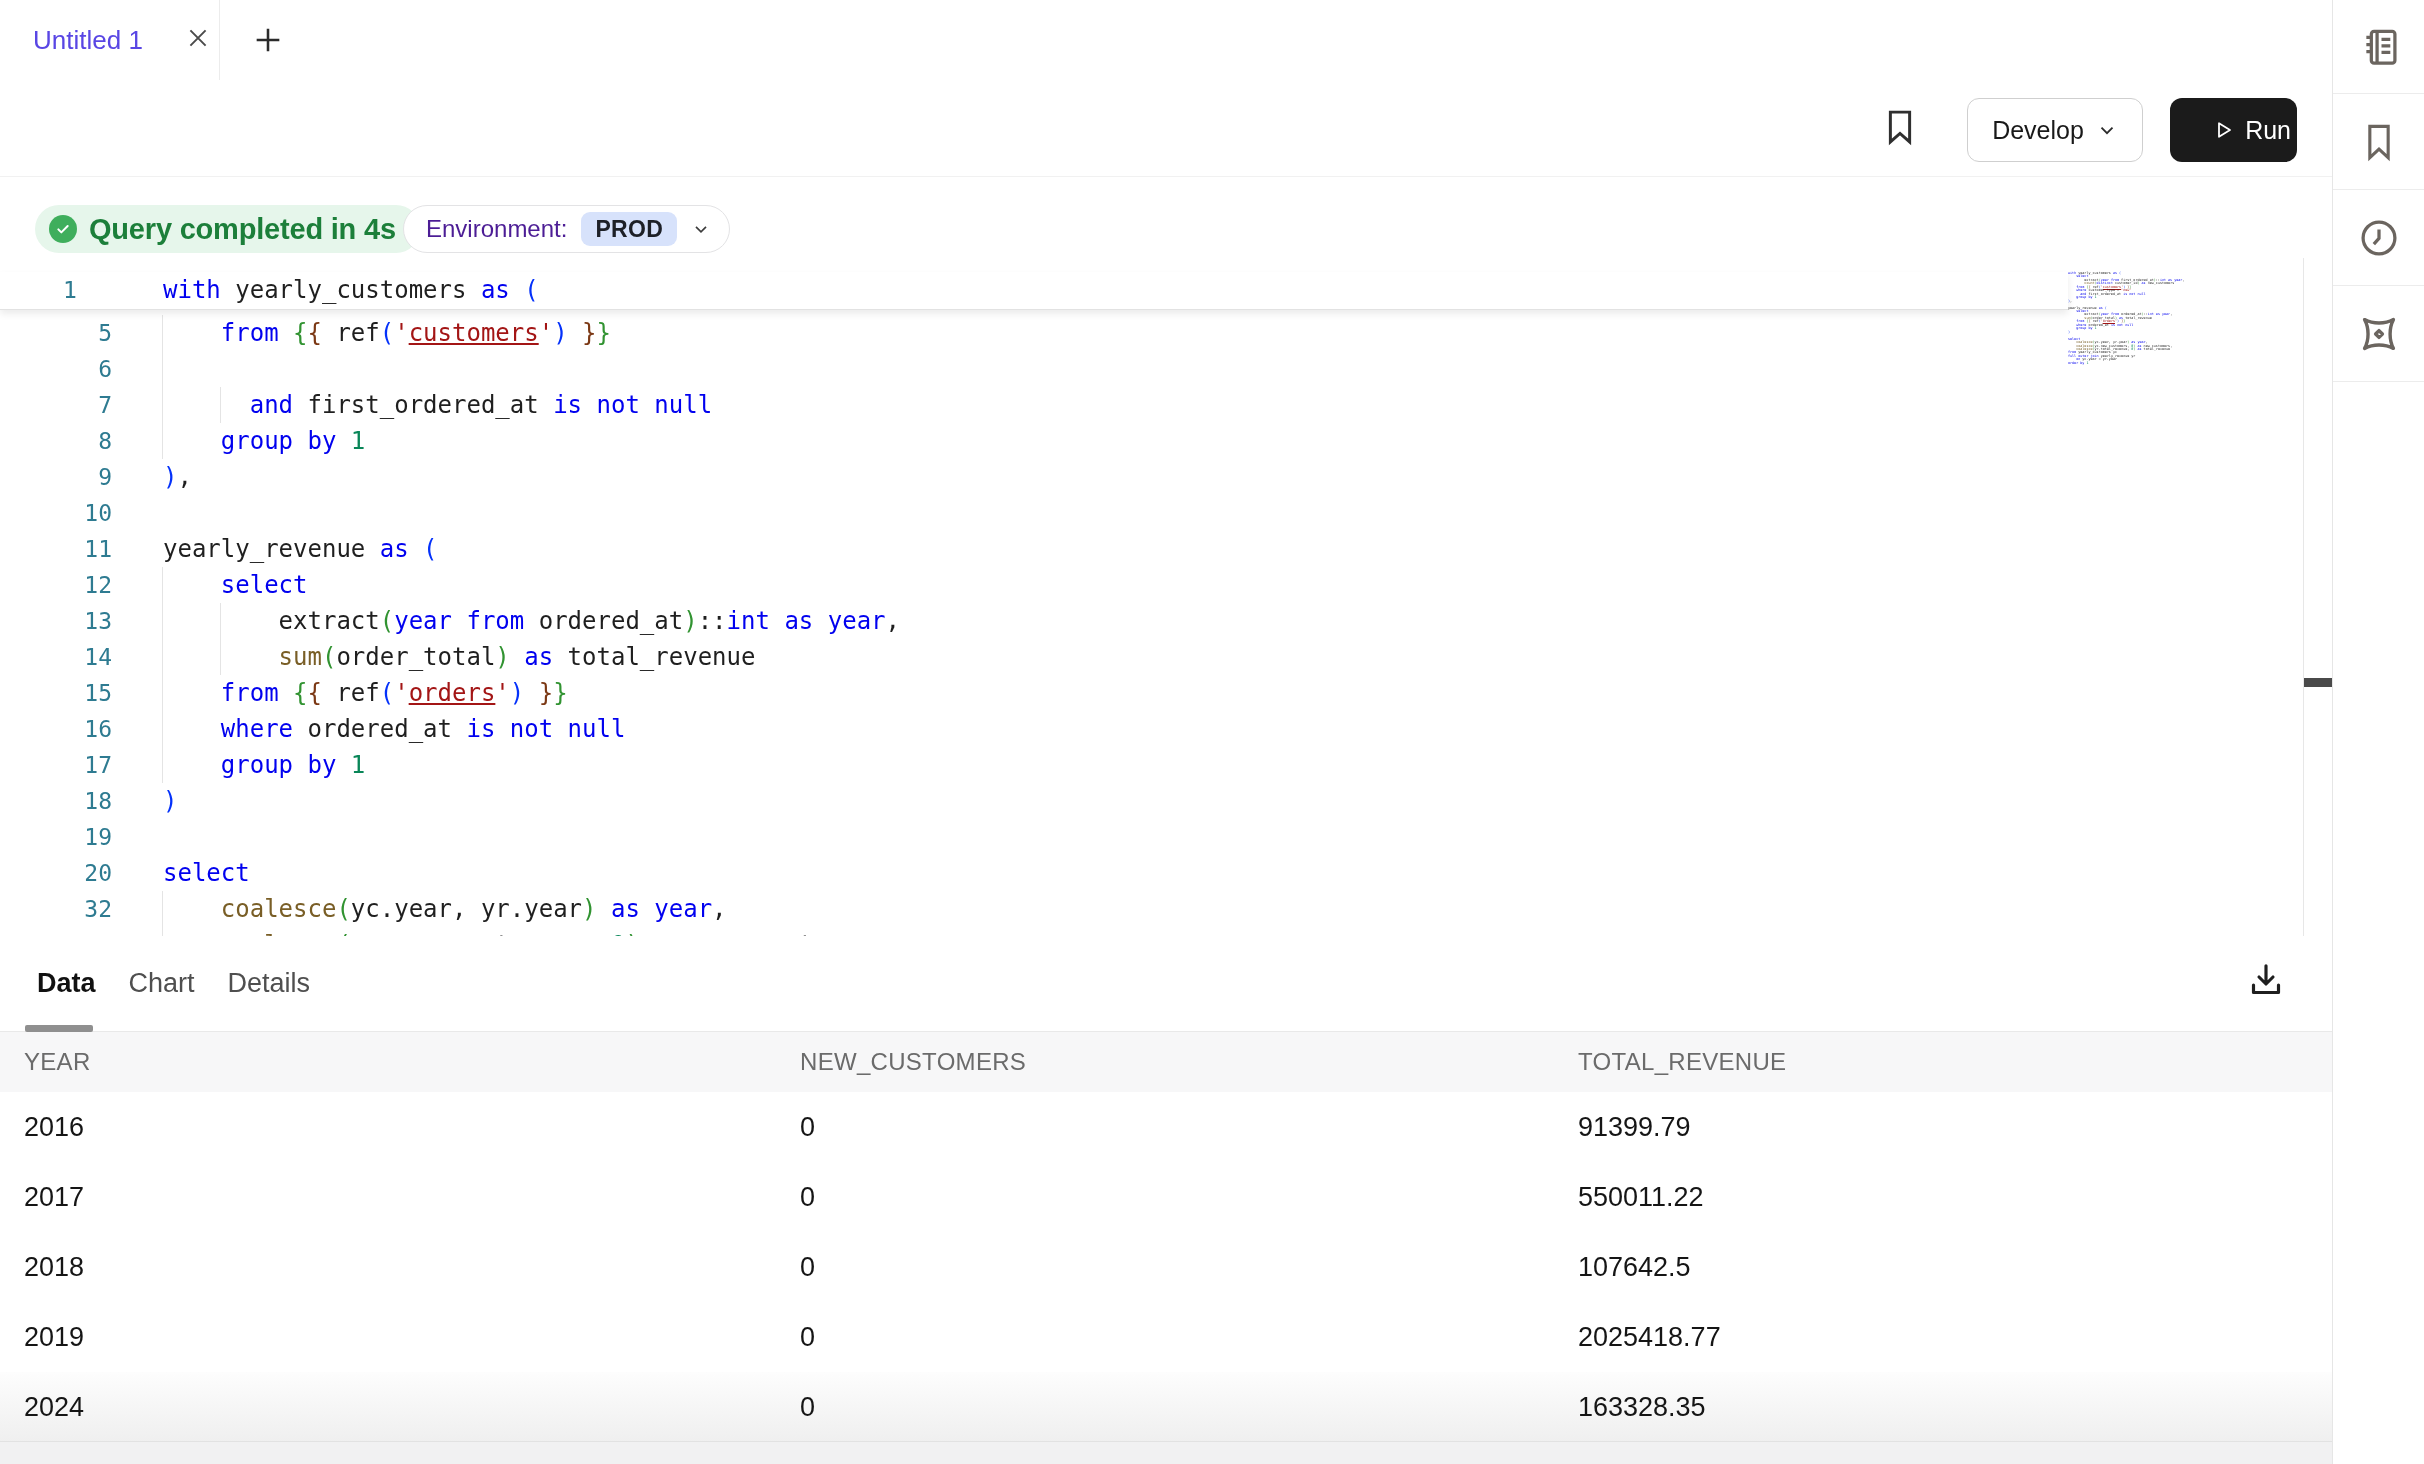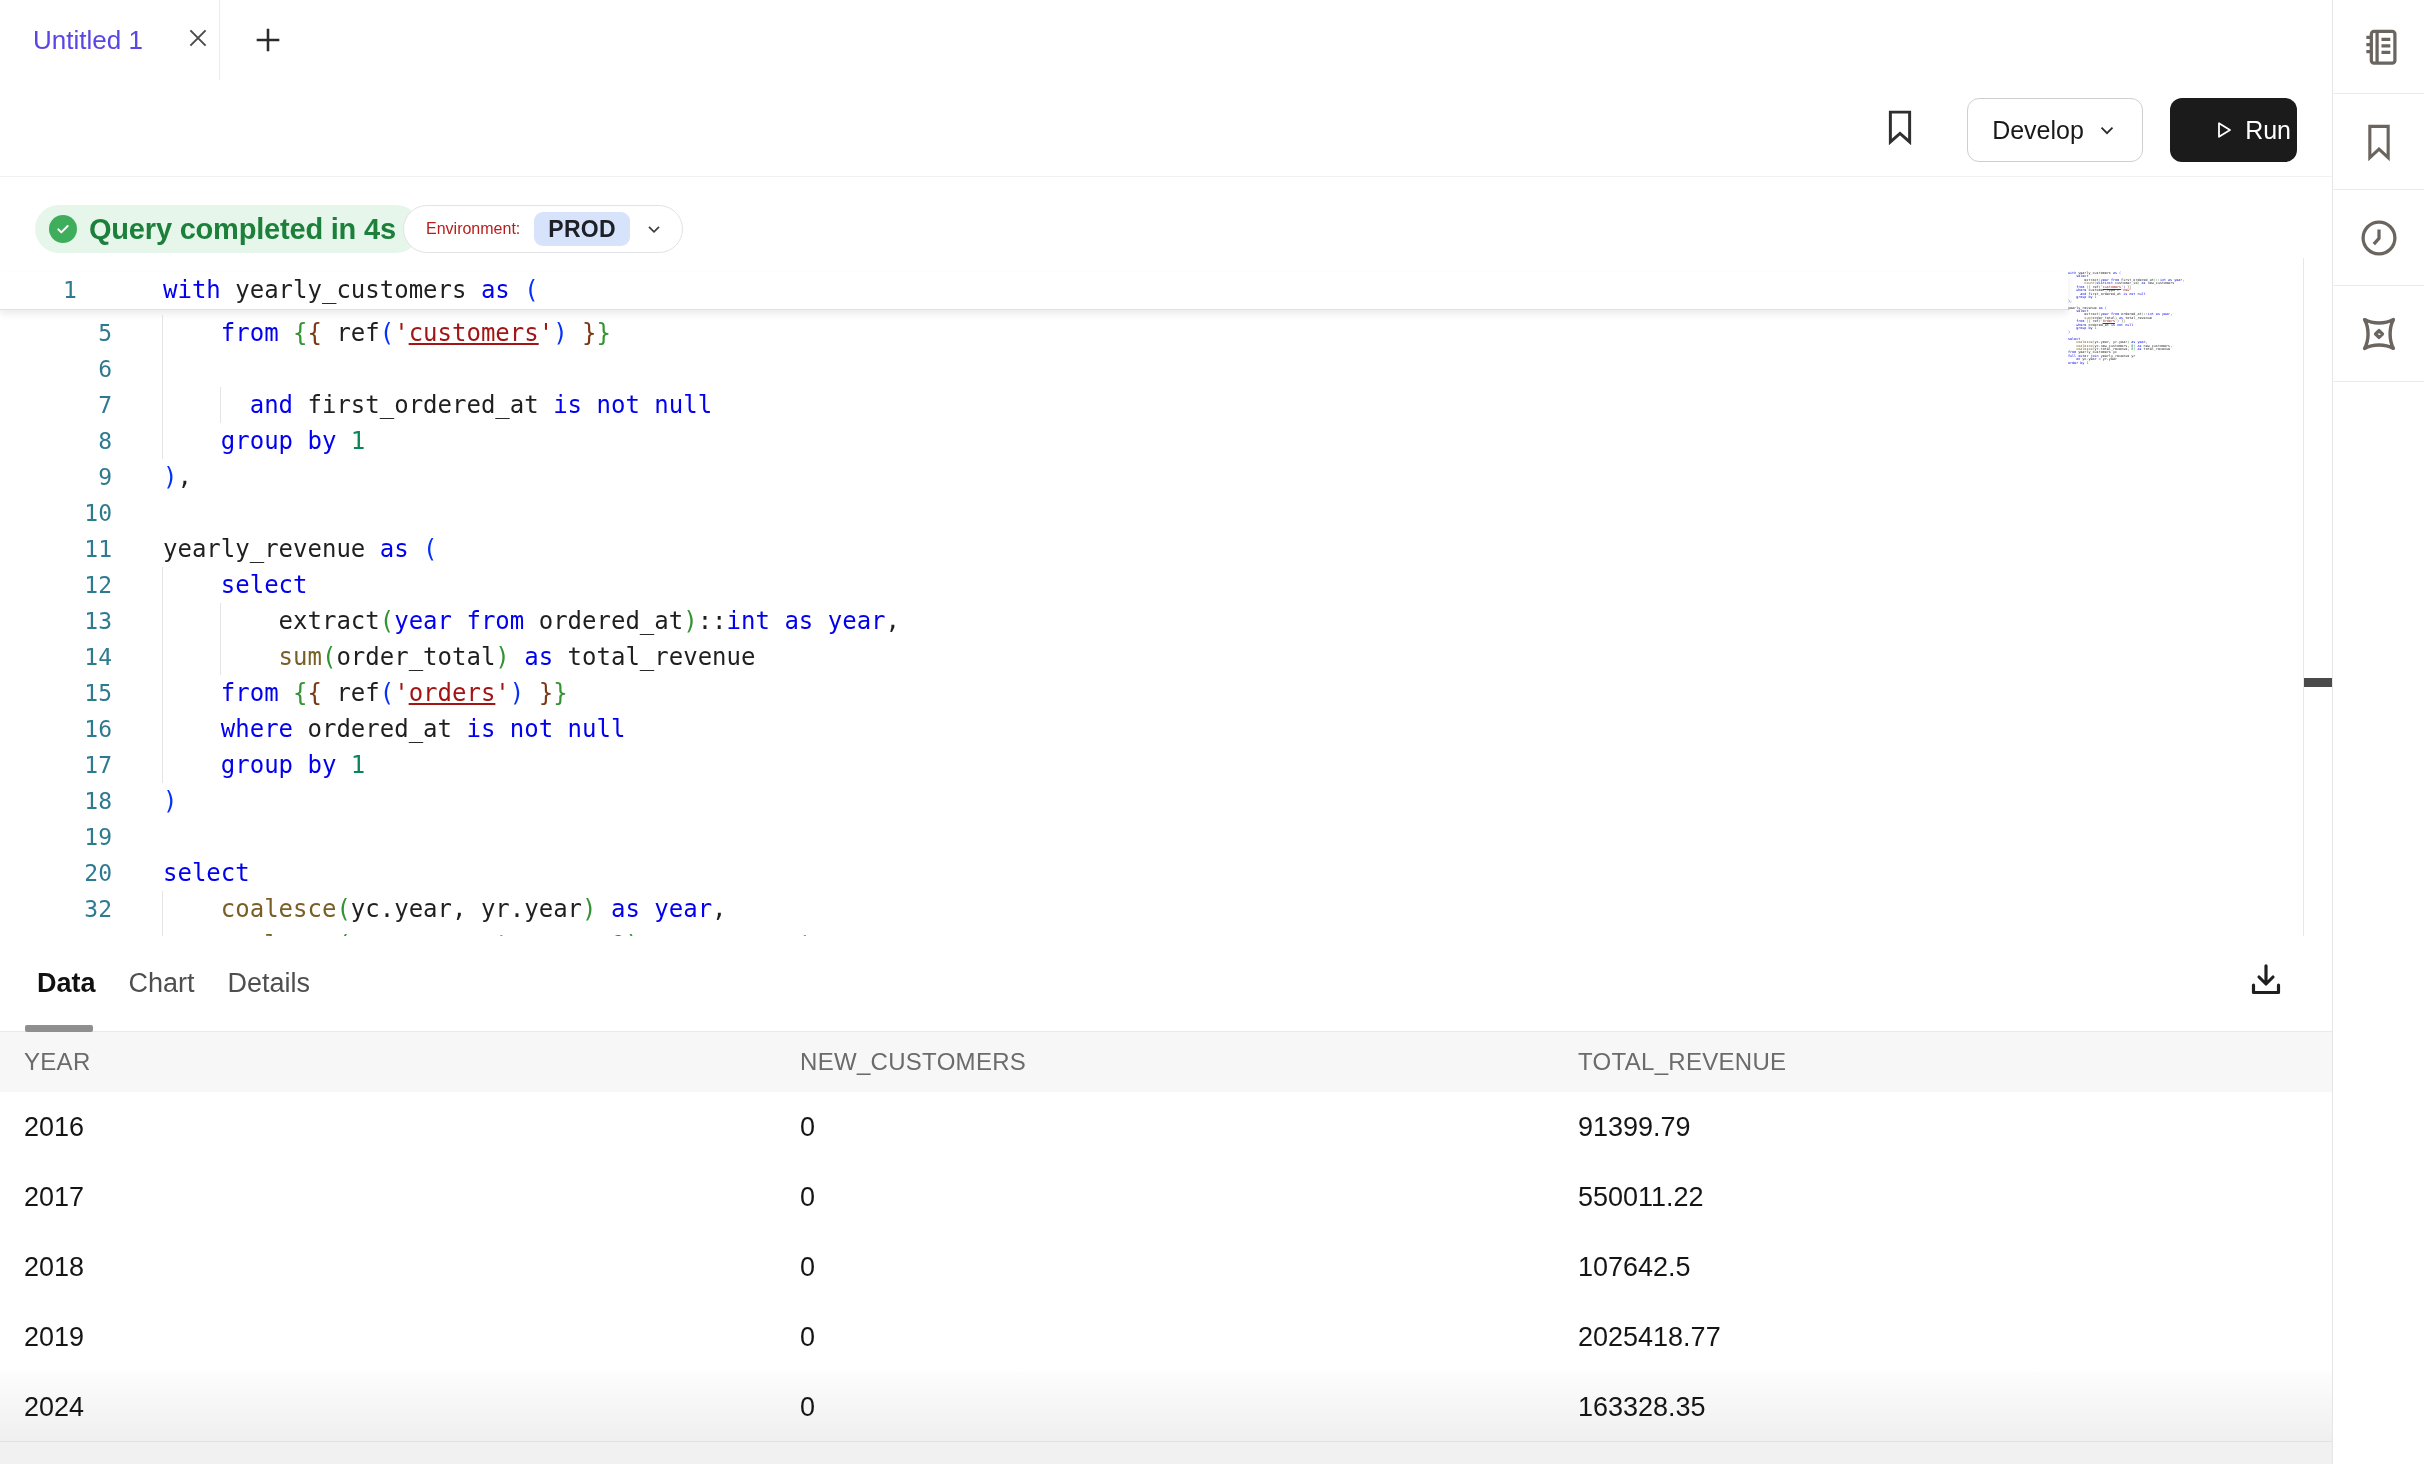--- a/index.html
+++ b/index.html
@@ -26,21 +26,21 @@
   .run-btn{position:absolute;left:2170px;top:18px;height:64px;width:127px;background:var(--run-bg);border:none;border-radius:12px;
        display:flex;align-items:center;justify-content:flex-end;gap:10px;color:#fff;font-size:25px;cursor:pointer;
        font-family:"Liberation Sans",sans-serif;}
   
   .status-pill{position:absolute;left:35px;top:205px;height:48px;border-radius:24px;background:var(--status-green-bg);
        display:flex;align-items:center;gap:12px;padding:0 24px 0 14px;}
   .status-pill .txt{color:var(--status-green);font-size:29px;font-weight:600;letter-spacing:-.2px;}
   .check-circle{width:28px;height:28px;border-radius:50%;background:var(--check-green);display:flex;align-items:center;justify-content:center;}
   .env-pill{position:absolute;left:403px;top:205px;height:48px;border-radius:24px;background:#fff;border:1.5px solid #e3e3e5;
        display:flex;align-items:center;gap:14px;padding:0 18px 0 22px;cursor:pointer;box-sizing:border-box;}
-  .env-label{font-size:16px;color:#b91c1c;}
+  .env-label{font-size:24px;color:#4c1d95;}
   .env-chip{background:var(--env-chip-bg);border-radius:9px;height:34px;display:flex;align-items:center;padding:0 14px;
        font-size:23px;font-weight:600;color:#1d2027;letter-spacing:.3px;}
   
   .editor{position:absolute;left:0;top:258px;width:2303px;height:678px;background:#fff;overflow:hidden;}
   .ed-row{position:absolute;left:0;width:100%;height:36px;}
   .gutter{position:absolute;left:0;top:0;width:112px;text-align:right;color:var(--gutter);
        font-family:"DejaVu Sans Mono",monospace;font-size:23px;line-height:36px;}
   .code{position:absolute;left:163px;top:0;white-space:pre;font-family:"DejaVu Sans Mono",monospace;
        font-size:24px;line-height:36px;color:#1f1f1f;}
   .sticky{position:absolute;left:0;top:14px;width:2068px;height:37px;background:#fff;z-index:5;

